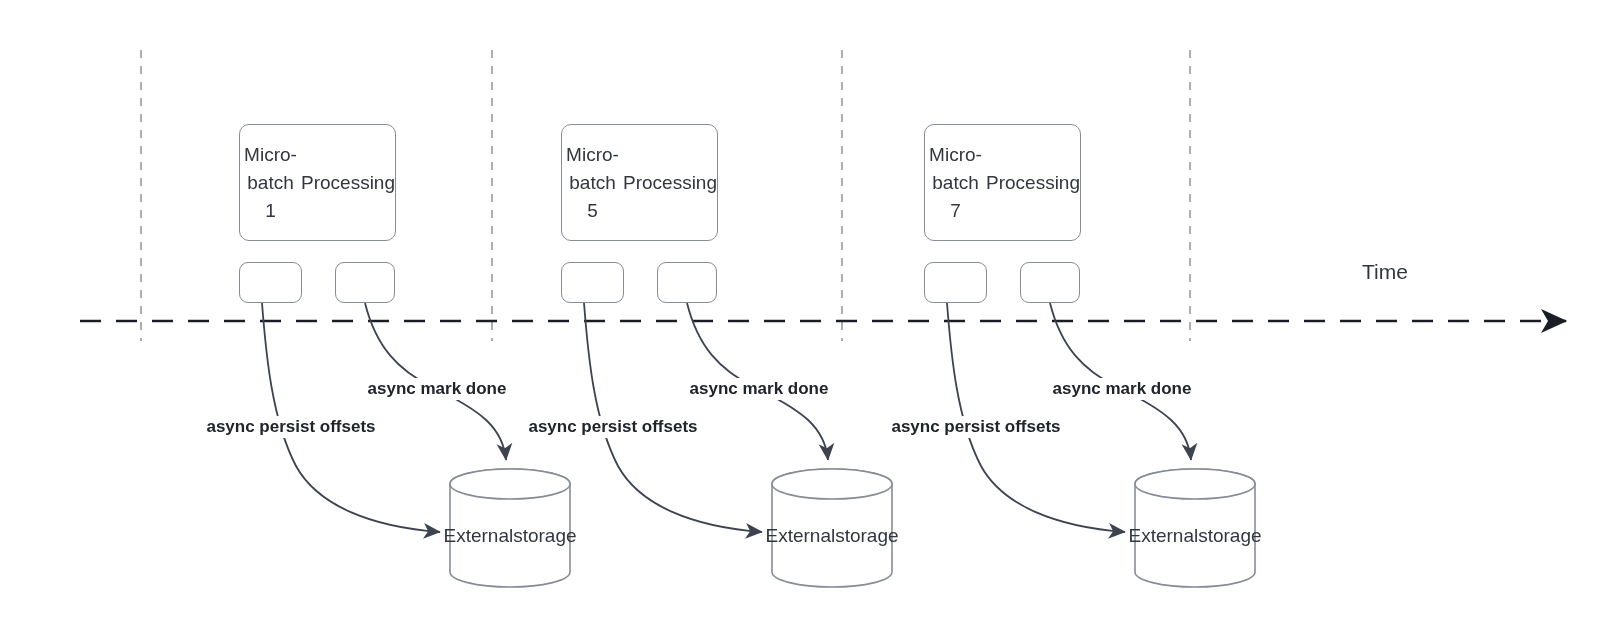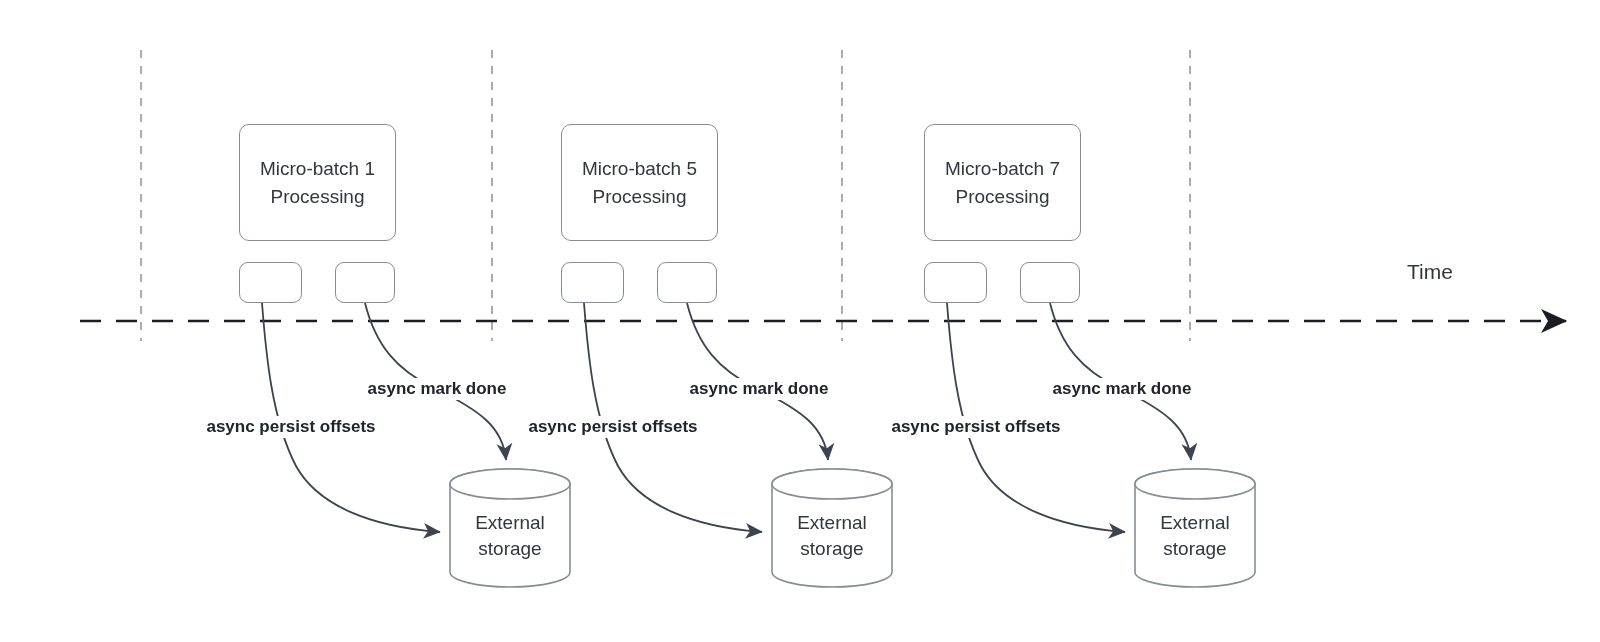--- a/index.html
+++ b/index.html
@@ -15,49 +15,49 @@
   
   .section { position:absolute; left:0; top:0; width:100%; height:100%; pointer-events:none; }
   .section.s0 { --dx:0px; }
   .section.s1 { --dx:322px; }
   .section.s2 { --dx:685px; }
 
   .proc-box {
     position:absolute; top:124px; left:calc(var(--dx) + 239px);
     width:157px; height:117px; box-sizing:border-box;
     border:1.5px solid var(--shape-border,#878d96); border-radius:10px; background:#fff;
-    display:flex; flex-direction:column; align-items:center; justify-content:center;
+    display:flex; flex-direction:row; align-items:center; justify-content:center;
     font-size:19px; line-height:28px; color:var(--text,#32373f); text-align:center;
   }
   .small-box {
     position:absolute; top:262px; height:41px; box-sizing:border-box;
     border:1.5px solid var(--shape-border,#878d96); border-radius:9px; background:#fff;
   }
   .small-box.a { left:calc(var(--dx) + 239px); width:63px; }
   .small-box.b { left:calc(var(--dx) + 335px); width:60px; }
 
   .storage-text {
     position:absolute; top:502px; left:calc(var(--dx) + 450px);
     width:120px; height:68px;
-    display:flex; flex-direction:column; align-items:center; justify-content:center;
+    display:flex; flex-direction:row; align-items:center; justify-content:center;
     font-size:19px; line-height:26px; color:var(--text,#32373f); text-align:center;
   }
 
   .edge-label {
     position:absolute; transform:translate(-50%,-50%);
     background:#ffffff; padding:1px 4px;
     font-size:17px; font-weight:bold; color:var(--label-text,#20242b);
     white-space:nowrap;
   }
   .edge-label.persist { left:calc(var(--dx) + 291px); top:427px; }
   .edge-label.done    { left:calc(var(--dx) + 437px); top:389px;text-align:center; }
 
   .time-label {
     position:absolute; left:1385px; top:272px; transform:translate(-50%,-50%);
-    font-size:21px; color:var(--text,#32373f); white-space:nowrap;margin-left:45px;
+    font-size:21px; color:var(--text,#32373f); white-space:nowrap;
   }
 
   
   .guide { stroke:var(--guide-line,#adadad); stroke-width:2; stroke-dasharray:8 8; fill:none; }
   .axis  { stroke:var(--timeline,#1a1d23); stroke-width:2.5; stroke-dasharray:21 15; fill:none; }
   .curve { stroke:var(--arrow,#3d4450); stroke-width:1.8; fill:none; }
   .cyl   { fill:#ffffff; stroke:var(--shape-border,#878d96); stroke-width:1.6; }
 </style>
 </head>
 <body>

